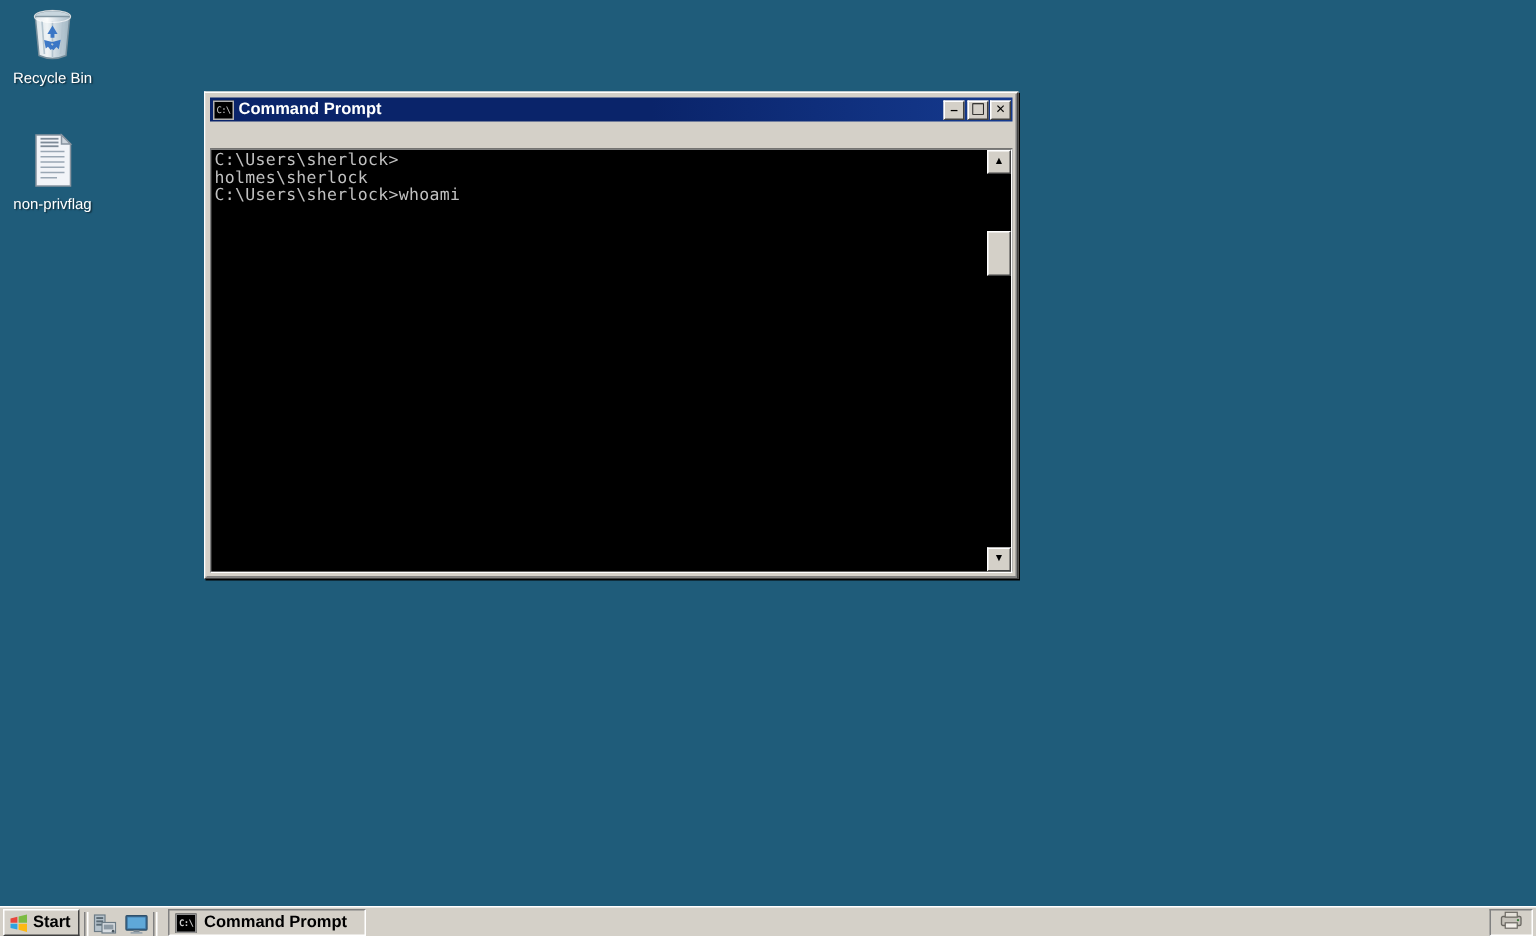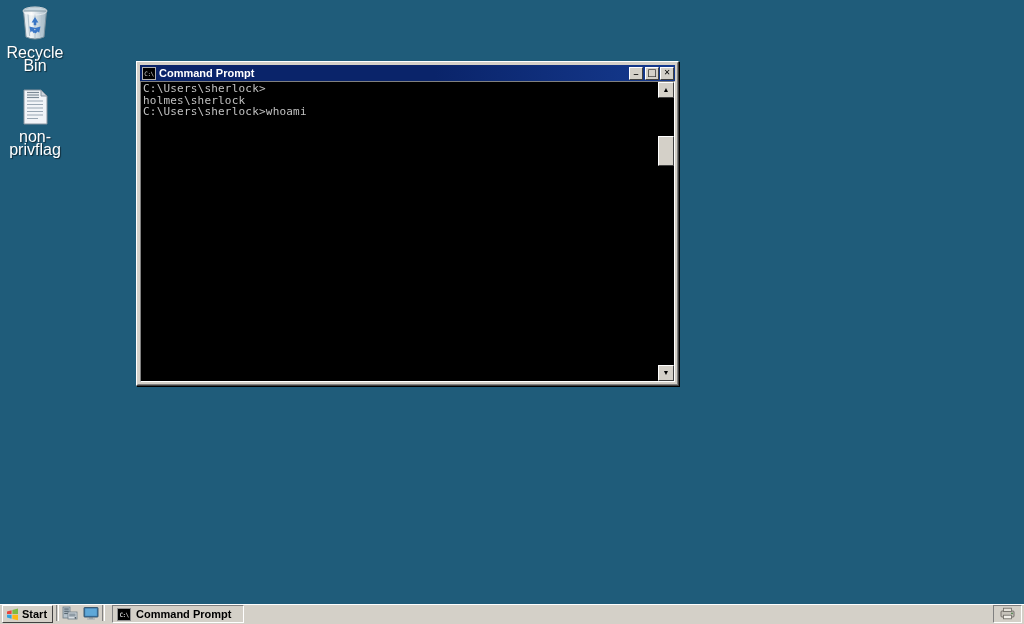--- a/index.html
+++ b/index.html
@@ -34,21 +34,21 @@
   }
   .desk-icon .glyph {
     height: 40px;
     display: flex;
     align-items: flex-end;
     justify-content: center;
   }
   .desk-icon .cap {
     margin-top: 4px;
     color: #ffffff;
-    font-size: 16px;
+    font-size: 10px;
     line-height: 13px;
     text-shadow: 1px 1px 1px rgba(0,0,0,.55);
   }
 
   #icon-recycle { left: 0px; top: 2px; }
   #icon-flag    { left: 0px; top: 86px; }
 
   
   #cmd-window {
     position: absolute;
@@ -127,21 +127,21 @@
   }
   #btn-min::after  { content: "_"; top: -3px; font-weight: bold; }
   #btn-max::after  { content: "\25A1"; top: -1px; font-size: 10px; }
   #btn-close::after{ content: "\2715"; top: -1px; font-size: 8px; font-weight: bold; }
   #btn-max { margin-left: 2px; }
 
   #console-area {
     flex: 1;
     display: flex;
     background: #000;
-    margin-top: 0;
+    margin-top: 18px;
     border-top: 1px solid #808080;
     border-left: 1px solid #808080;
     border-right: 1px solid #ffffff;
     border-bottom: 1px solid #ffffff;
     overflow: hidden;
   }
   #console-text {
     flex: 1;
     background: #000;
     color: #c0c0c0;
@@ -207,22 +207,22 @@
 
   
   #taskbar {
     position: absolute;
     left: 0; bottom: 0;
     width: 1024px;
     height: 20px;
     background: #d4d0c8;
     border-top: 1px solid #ffffff;
     display: flex;
-    align-items: flex-start;
-    padding: 0 0 16px 2px;
+    align-items: flex-end;
+    padding: 0 0 0 2px;
   }
   #start-button {
     height: 18px;
     display: flex;
     align-items: center;
     padding: 0 5px 0 3px;
     background: #d4d0c8;
     border-top: 1px solid #ffffff;
     border-left: 1px solid #ffffff;
     border-right: 1px solid #404040;

